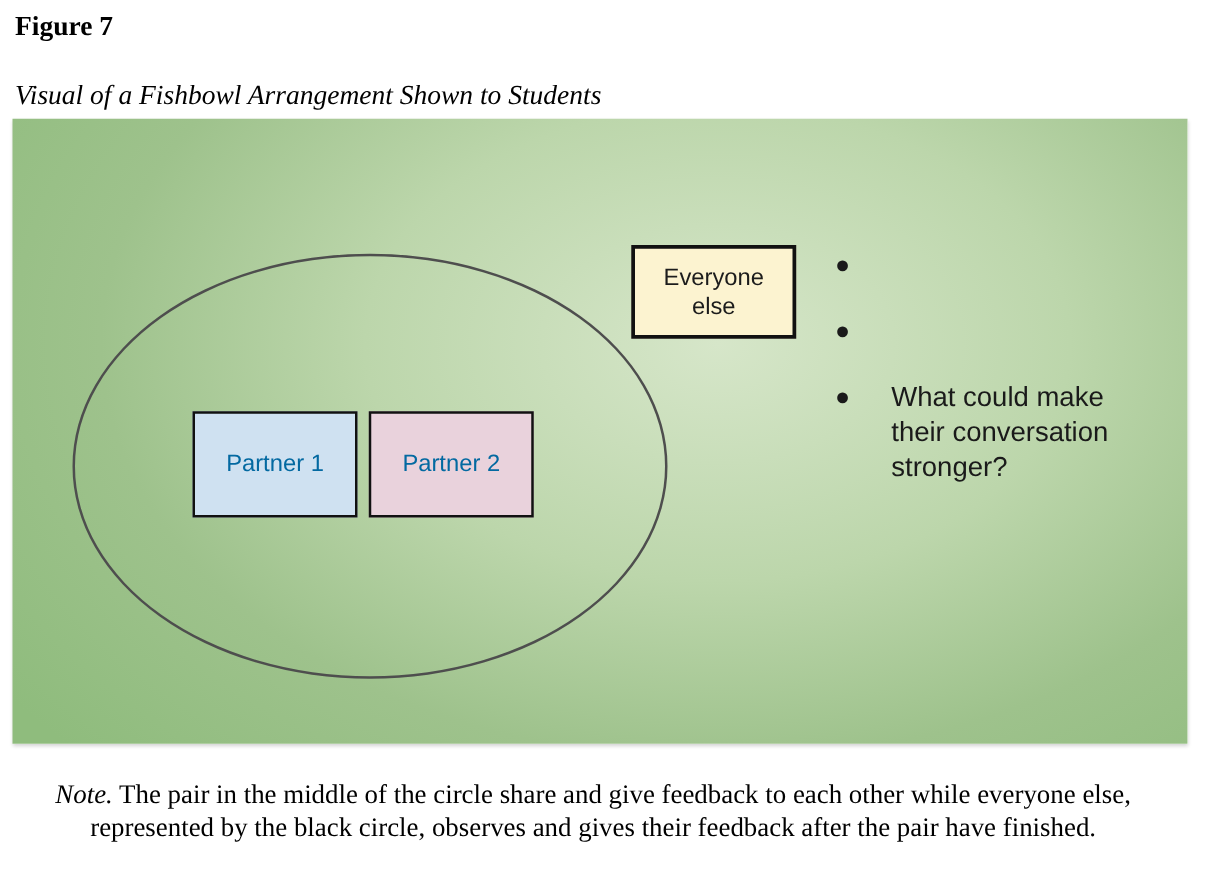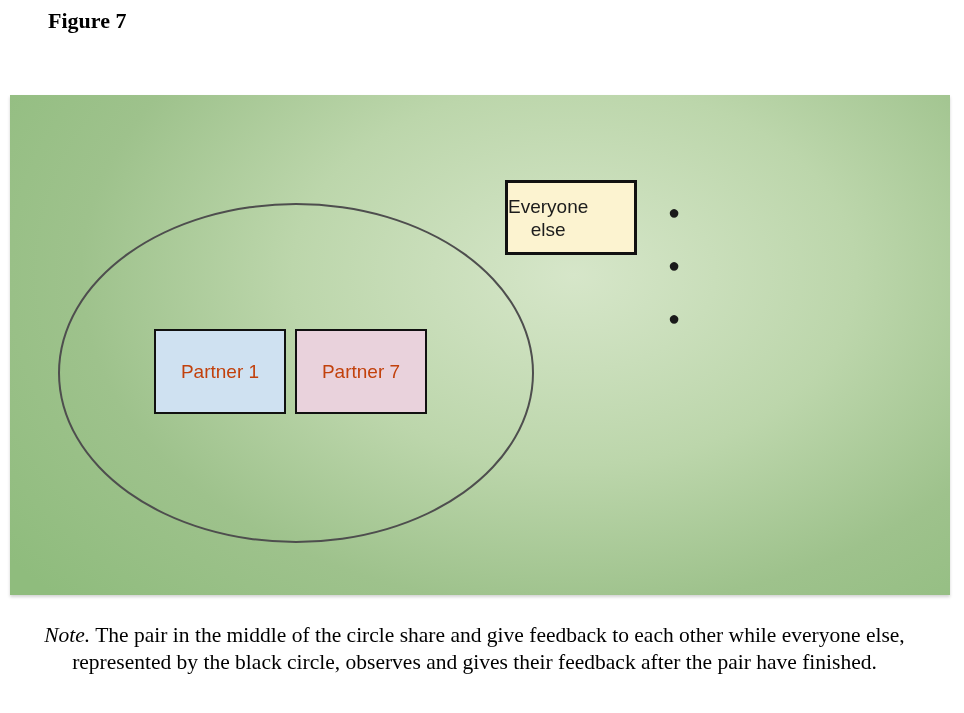--- a/index.html
+++ b/index.html
@@ -15,21 +15,20 @@
     font-family: "Liberation Serif", serif;
     overflow: hidden;
   }
   .figure-label {
     position: absolute;
     left: 12px;
     top: 8px;
     font-size: 22px;
     font-weight: bold;
     color: #000000;
-    margin-left: 36px;
   }
   .figure-caption {
     position: absolute;
     left: 12px;
     top: 63px;
     font-size: 22px;
     font-style: italic;
     color: #000000;
   }
   .slide {
@@ -73,35 +72,35 @@
   .partner-box {
     position: absolute;
     width: 128px;
     height: 81px;
     border: 2px solid #111111;
     display: flex;
     align-items: center;
     justify-content: center;
     font-family: "Liberation Sans", sans-serif;
     font-size: 19px;
-    color: #c2410c;
+    color: #0369a1;
   }
   .partner-1 { left: 144px; top: 234px; background: #cfe1f1; }
   .partner-2 { left: 285px; top: 234px; background: #e9d2dc; }
   .everyone-box {
     position: absolute;
     left: 495px;
-    top: 85px;
+    top: 101px;
     width: 126px;
     height: 69px;
     background: #fcf3d0;
     border: 3px solid #111111;
     display: flex;
     align-items: center;
-    justify-content: flex-start;
+    justify-content: center;
     text-align: center;
     font-family: "Liberation Sans", sans-serif;
     font-size: 19px;
     line-height: 23px;
     color: #1c1c1c;
     white-space: pre-line;
   }
   .bullet-list {
     position: absolute;
     left: 658px;
@@ -141,48 +140,50 @@
   }
   .note-label { font-style: italic; }
 </style>
 </head>
 <body>
 
 <div class="page">
 
   <div class="figure-label">Figure 7</div>
 
+  <div class="figure-caption">Visual of a Fishbowl Arrangement Shown to Students</div>
 
   <div class="slide">
 
 
     <div class="fishbowl-ellipse"></div>
 
     <div class="partner-box partner-1">
       <span>Partner 1</span>
     </div>
 
     <div class="partner-box partner-2">
-      <span>Partner 7</span>
+      <span>Partner 2</span>
     </div>
 
     <div class="everyone-box">
       <span>Everyone
 else</span>
     </div>
 
     <ul class="bullet-list">
       <li class="bullet-item">
         <span class="bullet-dot">●</span>
       </li>
       <li class="bullet-item">
         <span class="bullet-dot">●</span>
       </li>
       <li class="bullet-item">
         <span class="bullet-dot">●</span>
+        <span class="bullet-text">What could make their conversation stronger?</span>
       </li>
     </ul>
 
   </div>
 
   <div class="note-block">
     <span class="note-label">Note.</span><span> The pair in the middle of the circle share and give feedback to each other while everyone else, represented by the black circle, observes and gives their feedback after the pair have finished.</span>
   </div>
 
 </div>

